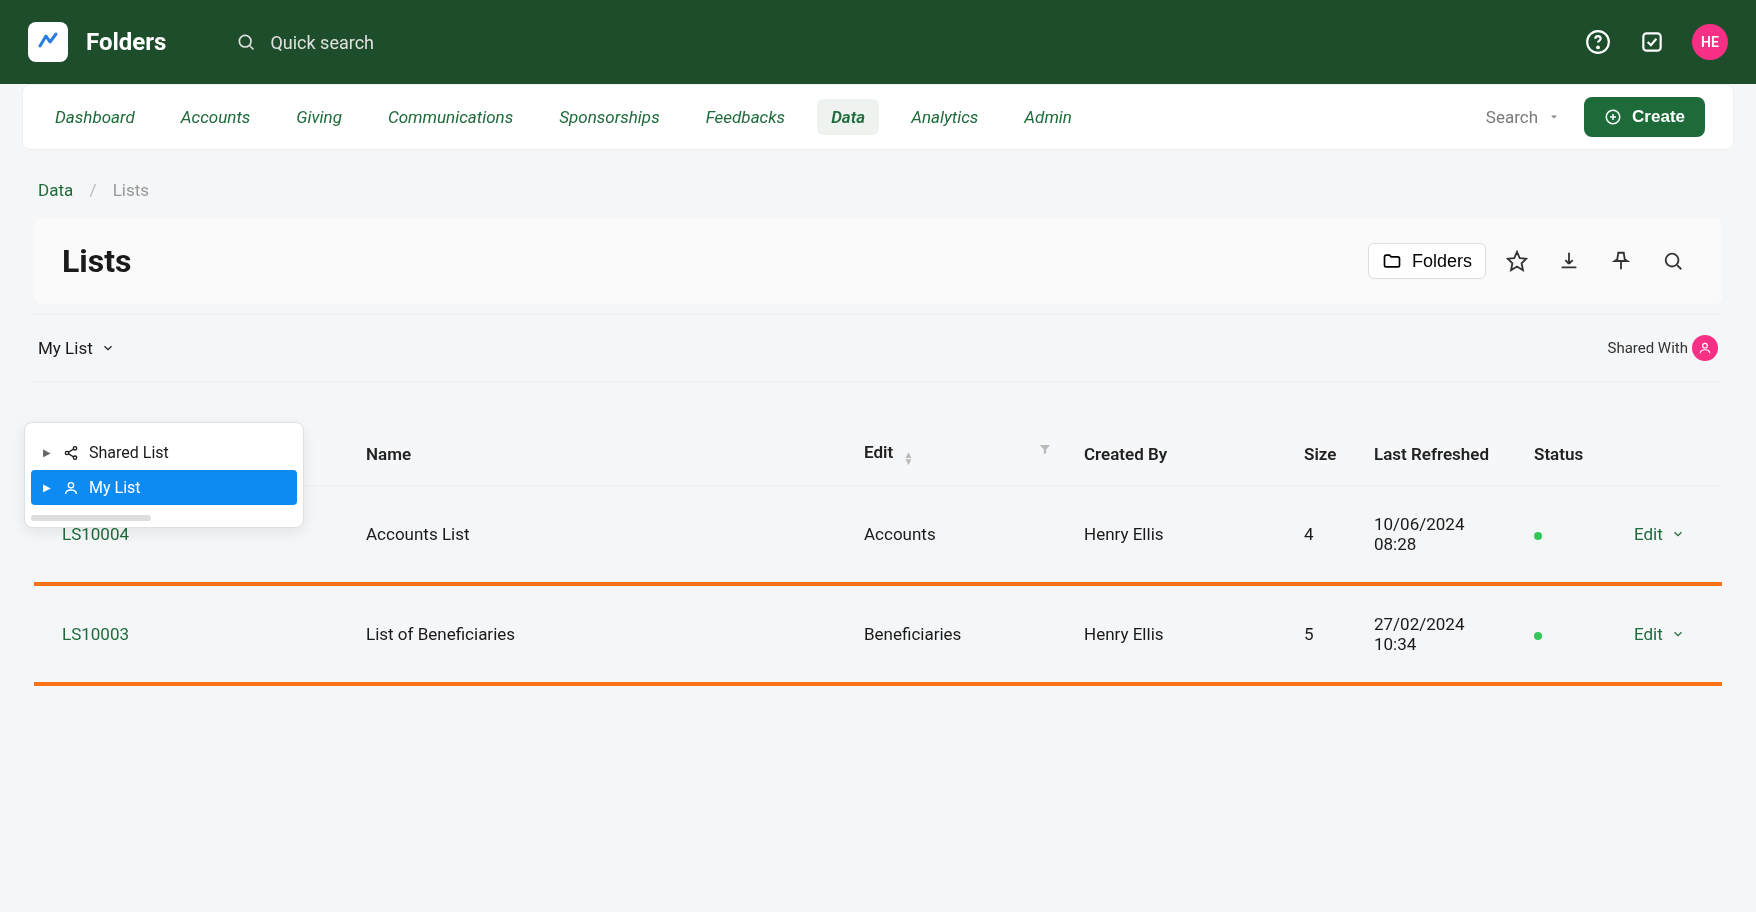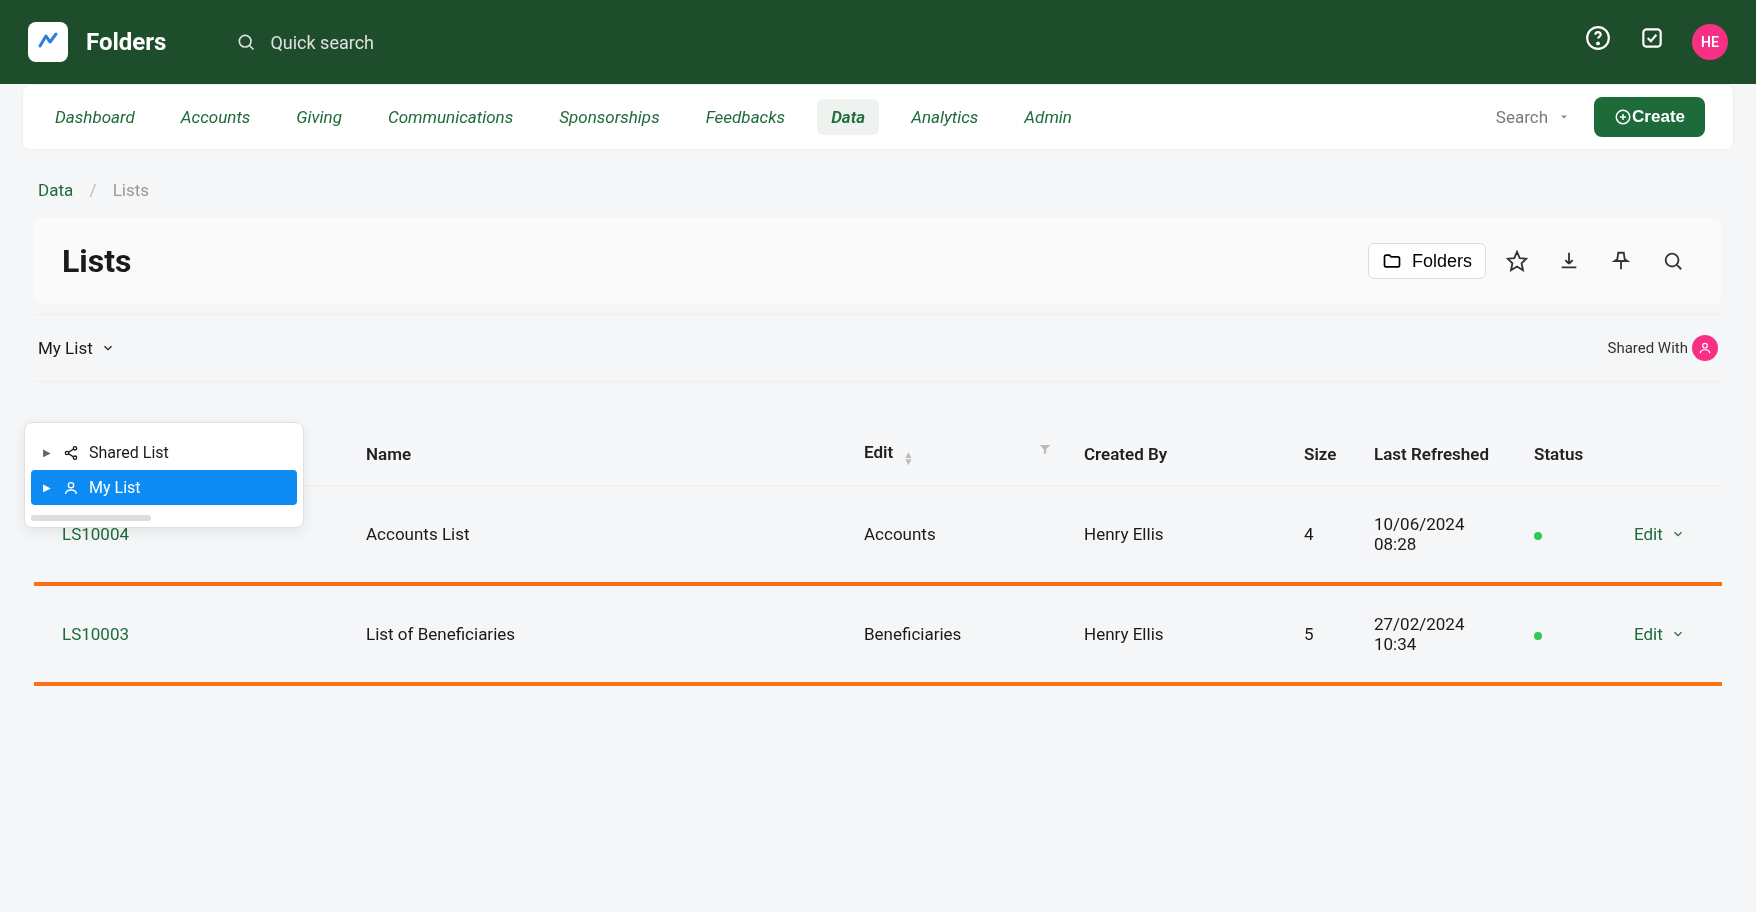--- a/index.html
+++ b/index.html
@@ -32,21 +32,21 @@
   .search-top {
     display: flex; align-items: center;
     margin-left: 70px;
     color: #e0e0e0;
     font-size: 18px;
     cursor: pointer;
   }
   .search-top .icon { margin-right: 14px; display:flex; }
   .topbar-right {
     margin-left: auto;
-    display: flex; gap: 26px;
+    display: flex; align-items: center; gap: 26px;
   }
   .top-icon-btn {
     width: 28px; height:28px;
     display:flex; align-items:center; justify-content:center;
     cursor:pointer;
     color:#fff;
   }
   .avatar {
     width: 36px; height:36px;
     background: #f73086;
@@ -87,21 +87,21 @@
     display:flex; align-items:center; gap:10px;
     cursor:pointer;
   }
   .create-btn {
     background:#1e6b3a;
     color:#fff;
     border:none;
     border-radius:8px;
     height:40px;
     padding:11px 20px;
-    display:flex; align-items:center; gap:0;
+    display:flex; align-items:center; gap:10px;
     font-size:17px; font-weight:600;
     cursor:pointer;
   }
   
   .breadcrumb {
     padding: 30px 38px 18px;
     font-size:17px;
     color:#999;
   }
   .breadcrumb .bc-link { color:#1e6b3a; cursor:pointer; }

